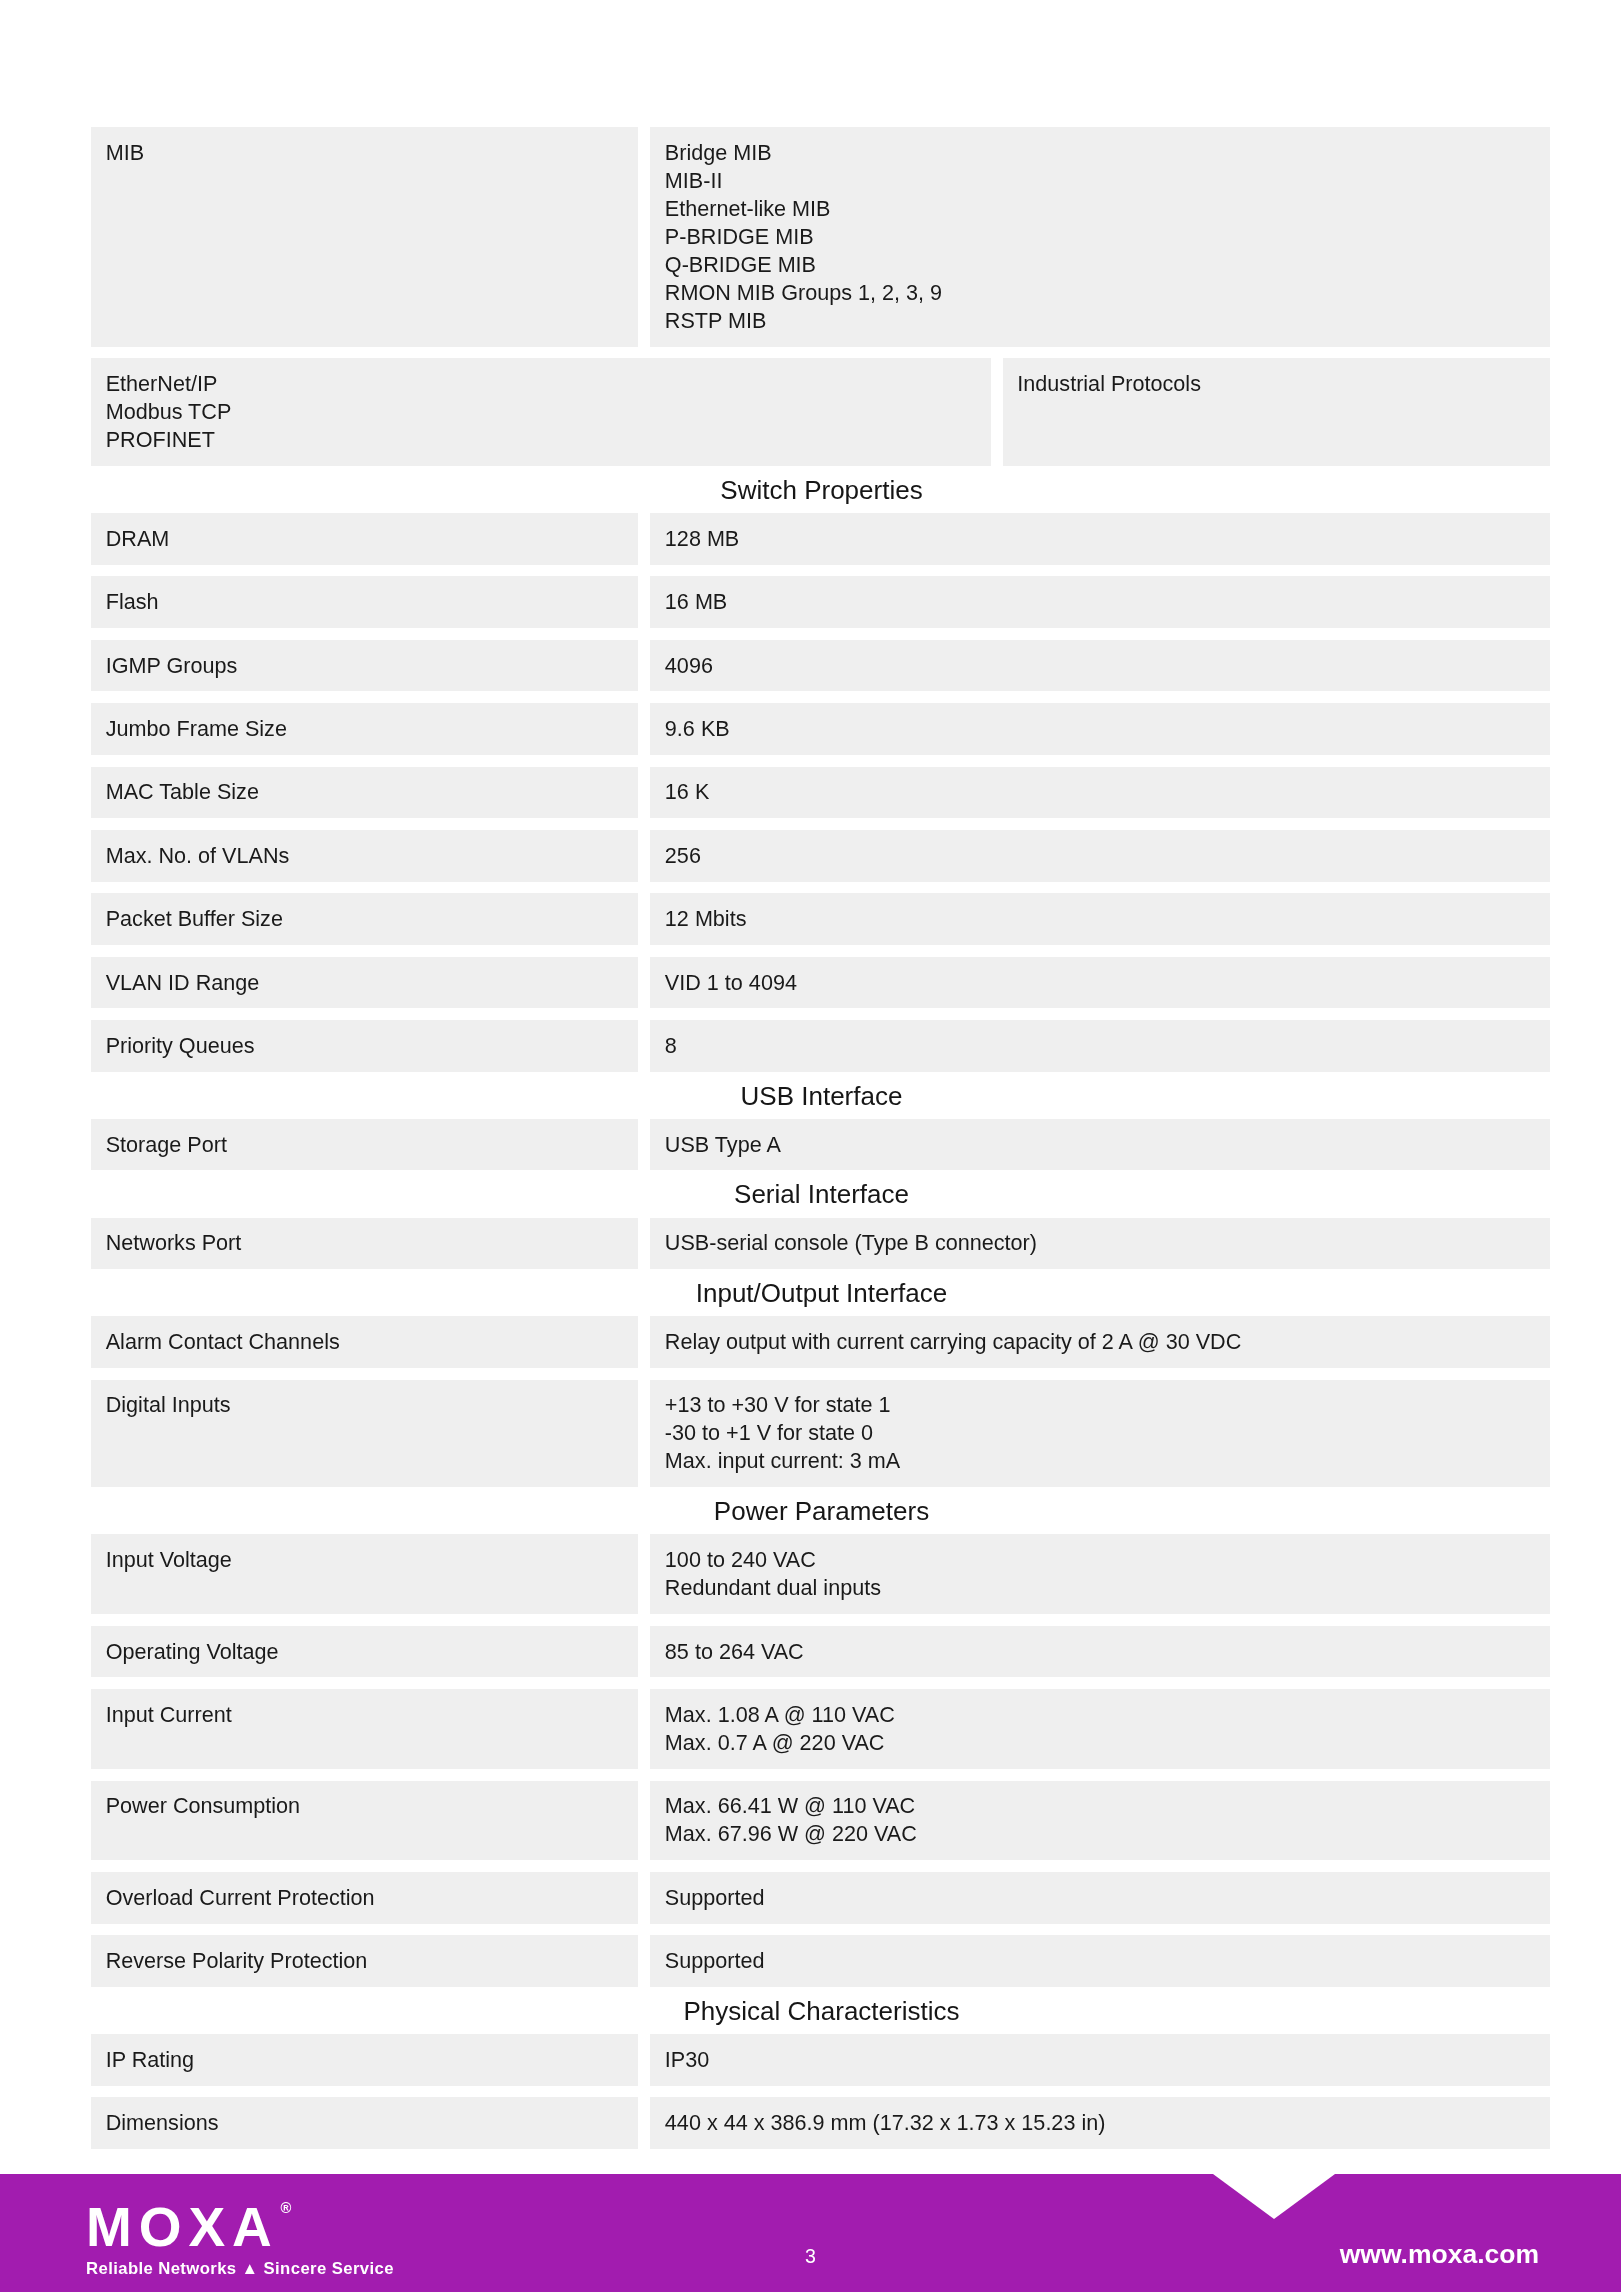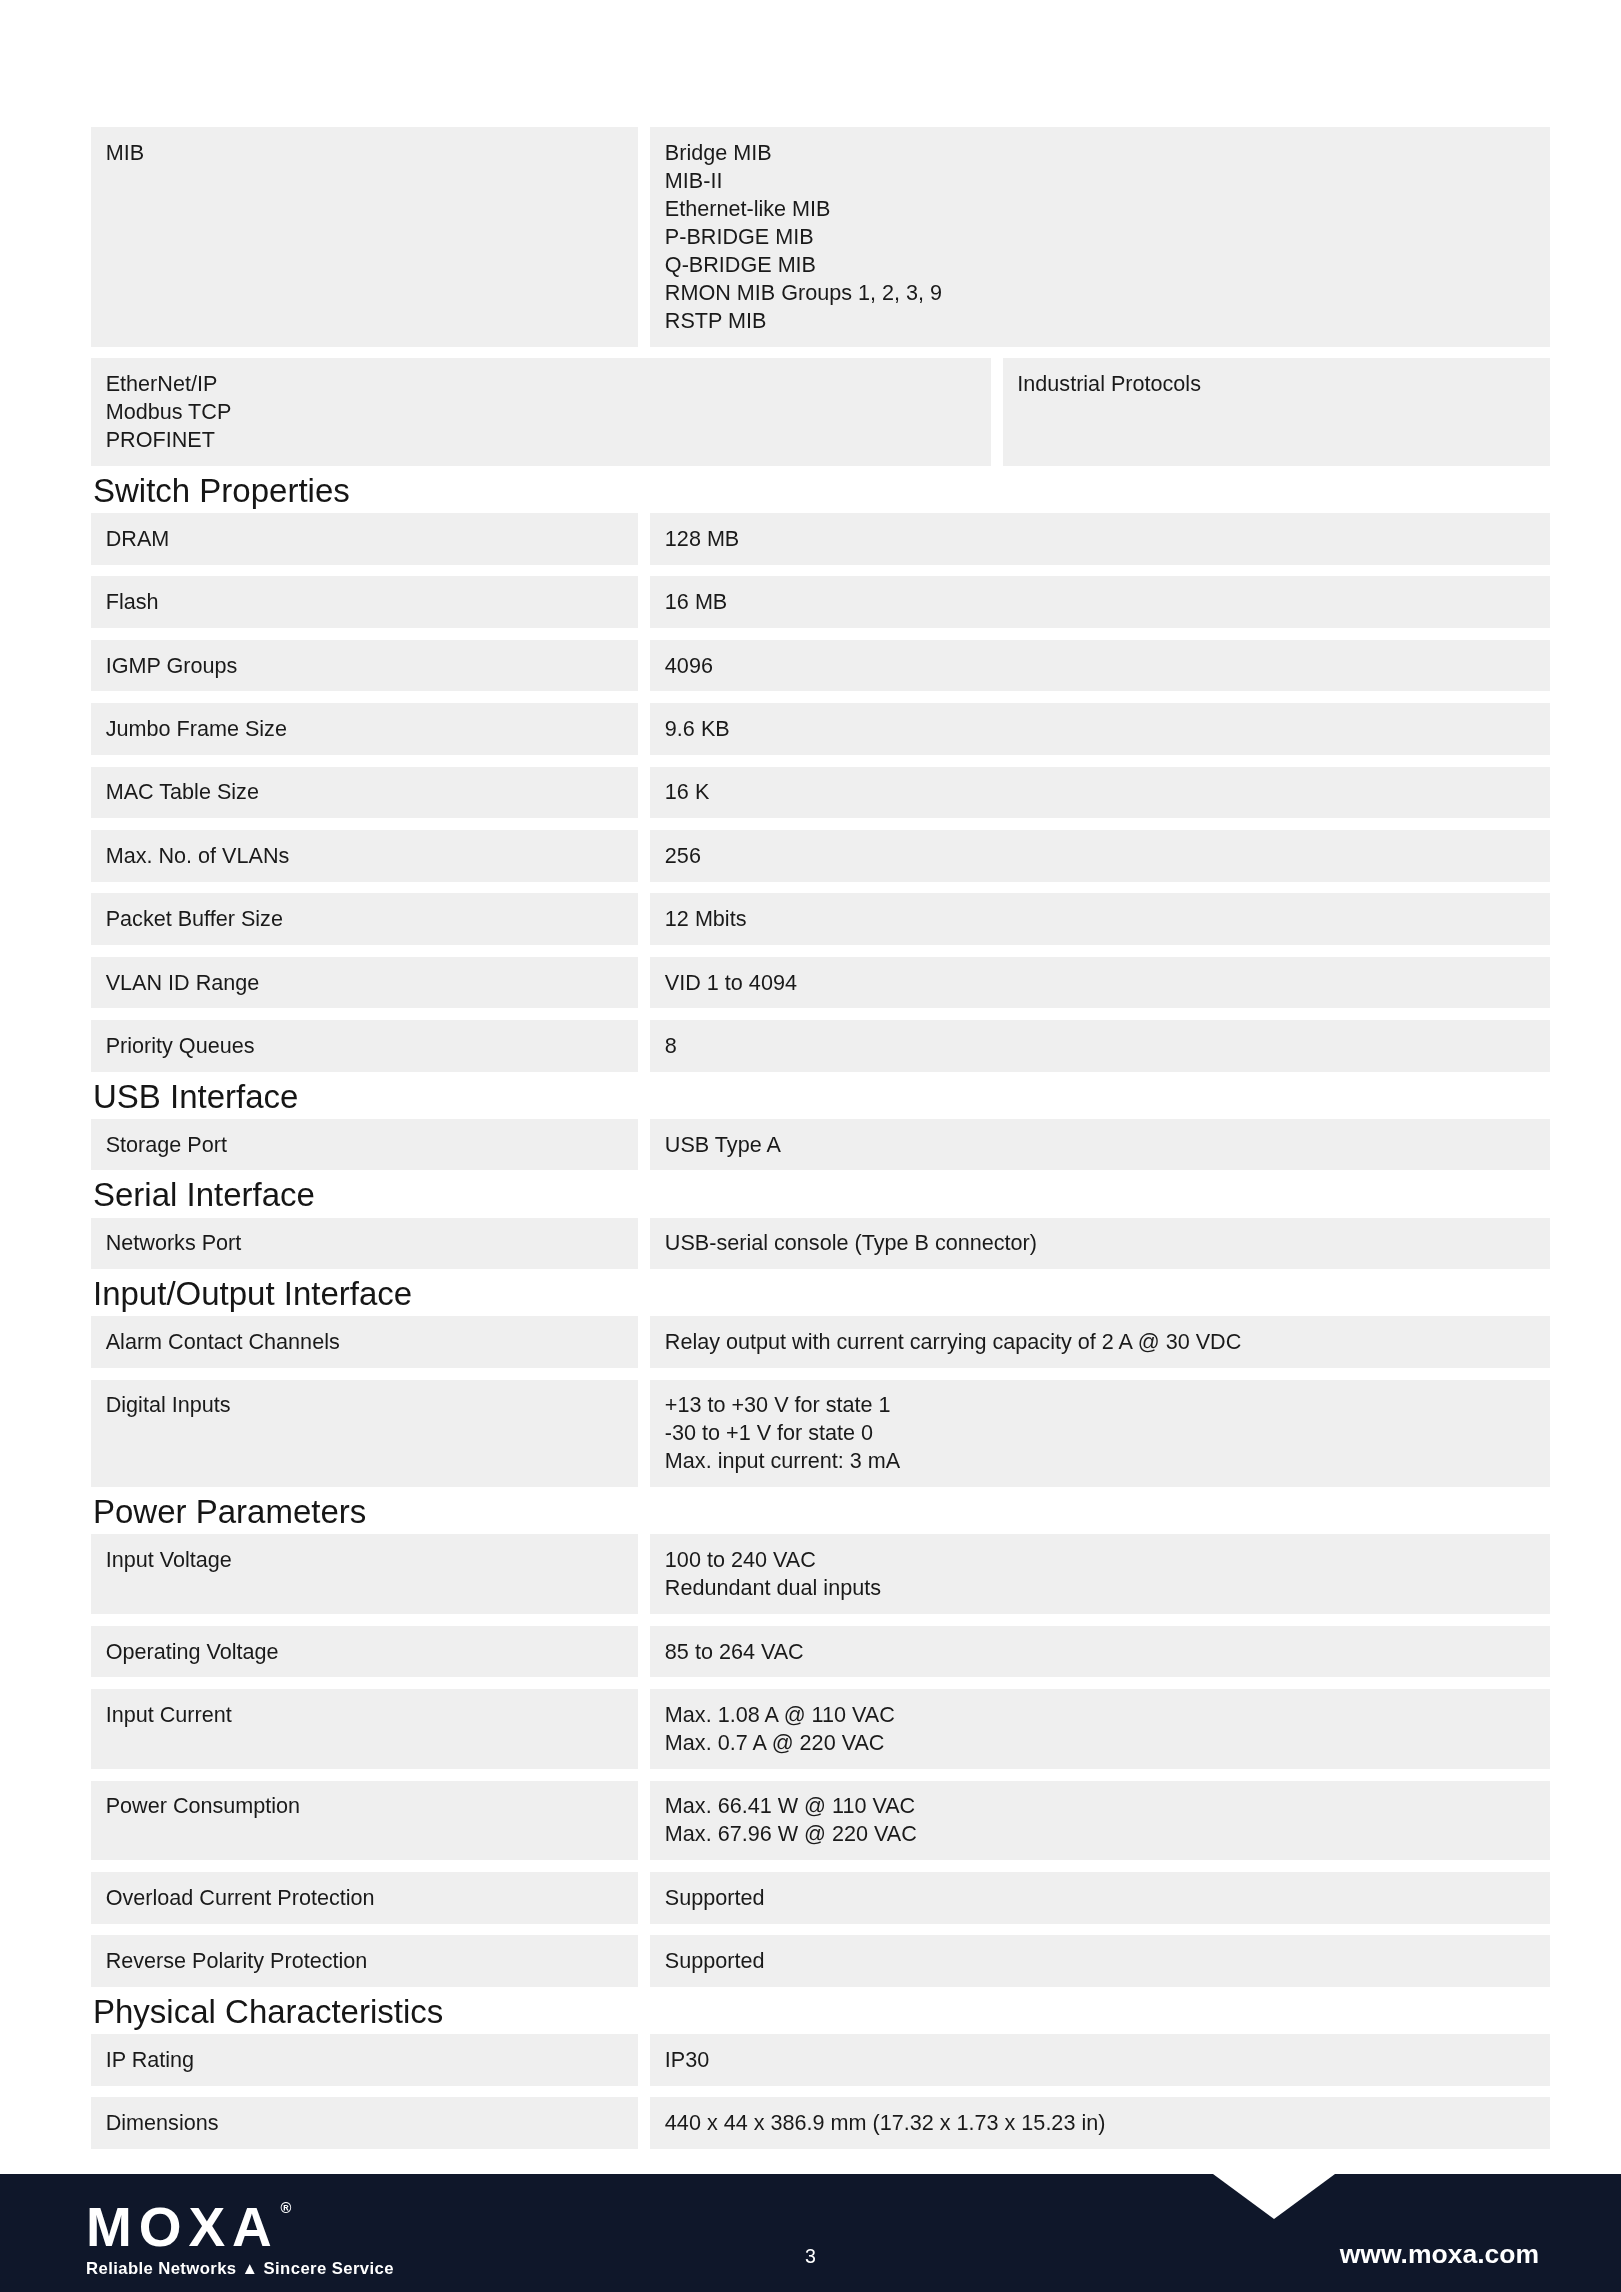--- a/index.html
+++ b/index.html
@@ -6,38 +6,39 @@
   body {
     width: 1621px; height: 2293px;
     position: relative;
     background: #ffffff;
     font-family: "Liberation Sans", "DejaVu Sans", sans-serif;
     color: #1a1a1a;
     overflow: hidden;
   }
   main.spec { position: absolute; top: 91px; left: 91px; width: 1459px; margin-top: 36px; }
   .section-title {
-    font-size: 33px; line-height: 25.5px;
+    font-size: 26px; line-height: 25.5px;
     margin: 3.9px 0 9.8px 2px;
     color: #161616;
+    text-align: center;
   }
   .row { display: flex; gap: 11.8px; margin-bottom: 11.8px; }
   .cell {
     background: #efefef;
     padding: 11.8px 14.7px;
     font-size: 21.6px; line-height: 28px;
   }
   .cell.label { width: 518px; flex: 0 0 518px; }
   .cell.value { flex: 1; }
   .line { white-space: pre; }
 
   footer.band {
     position: absolute; left: 0; bottom: 0;
     width: 1621px; height: 119px;
-    background: #0f172a;
+    background: #a21caf;
     margin-top: 16px;
   }
   .notch {
     position: absolute; top: 0; left: 1213px;
     width: 0; height: 0;
     border-left: 61px solid transparent;
     border-right: 61px solid transparent;
     border-top: 45px solid #ffffff;
   }
   .logo { position: absolute; left: 86px; top: 25.5px; color: #ffffff; }

